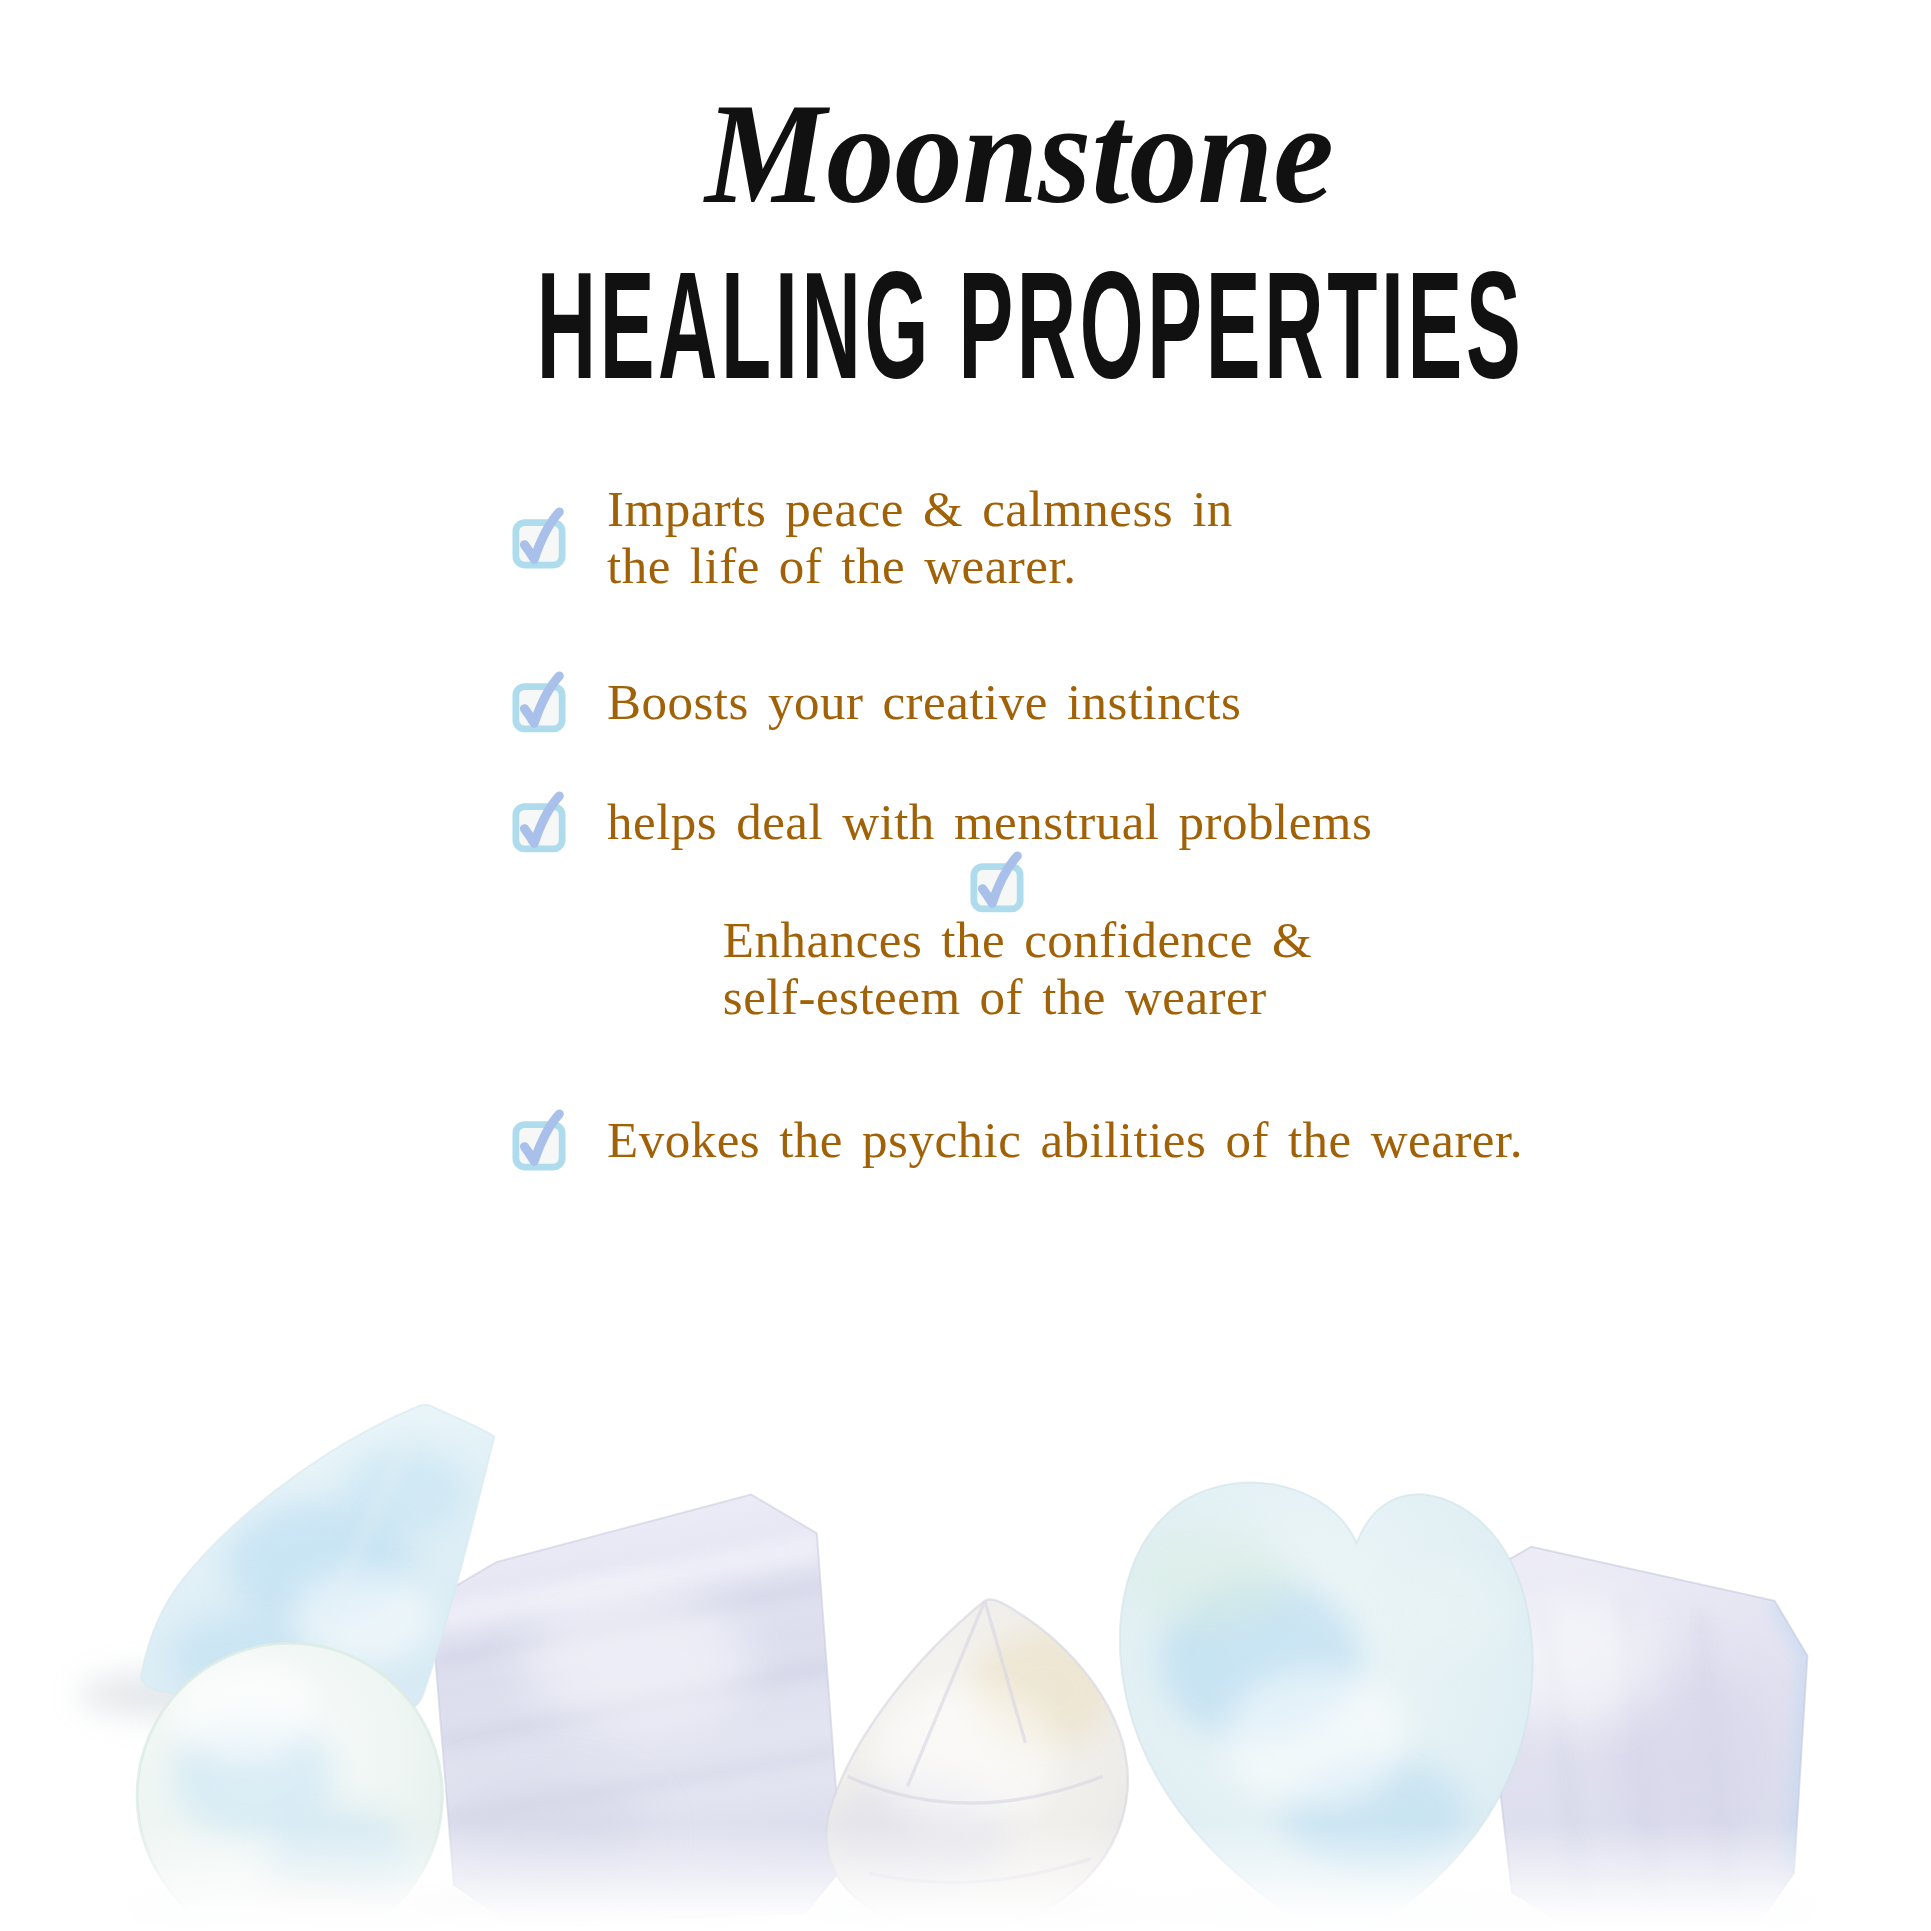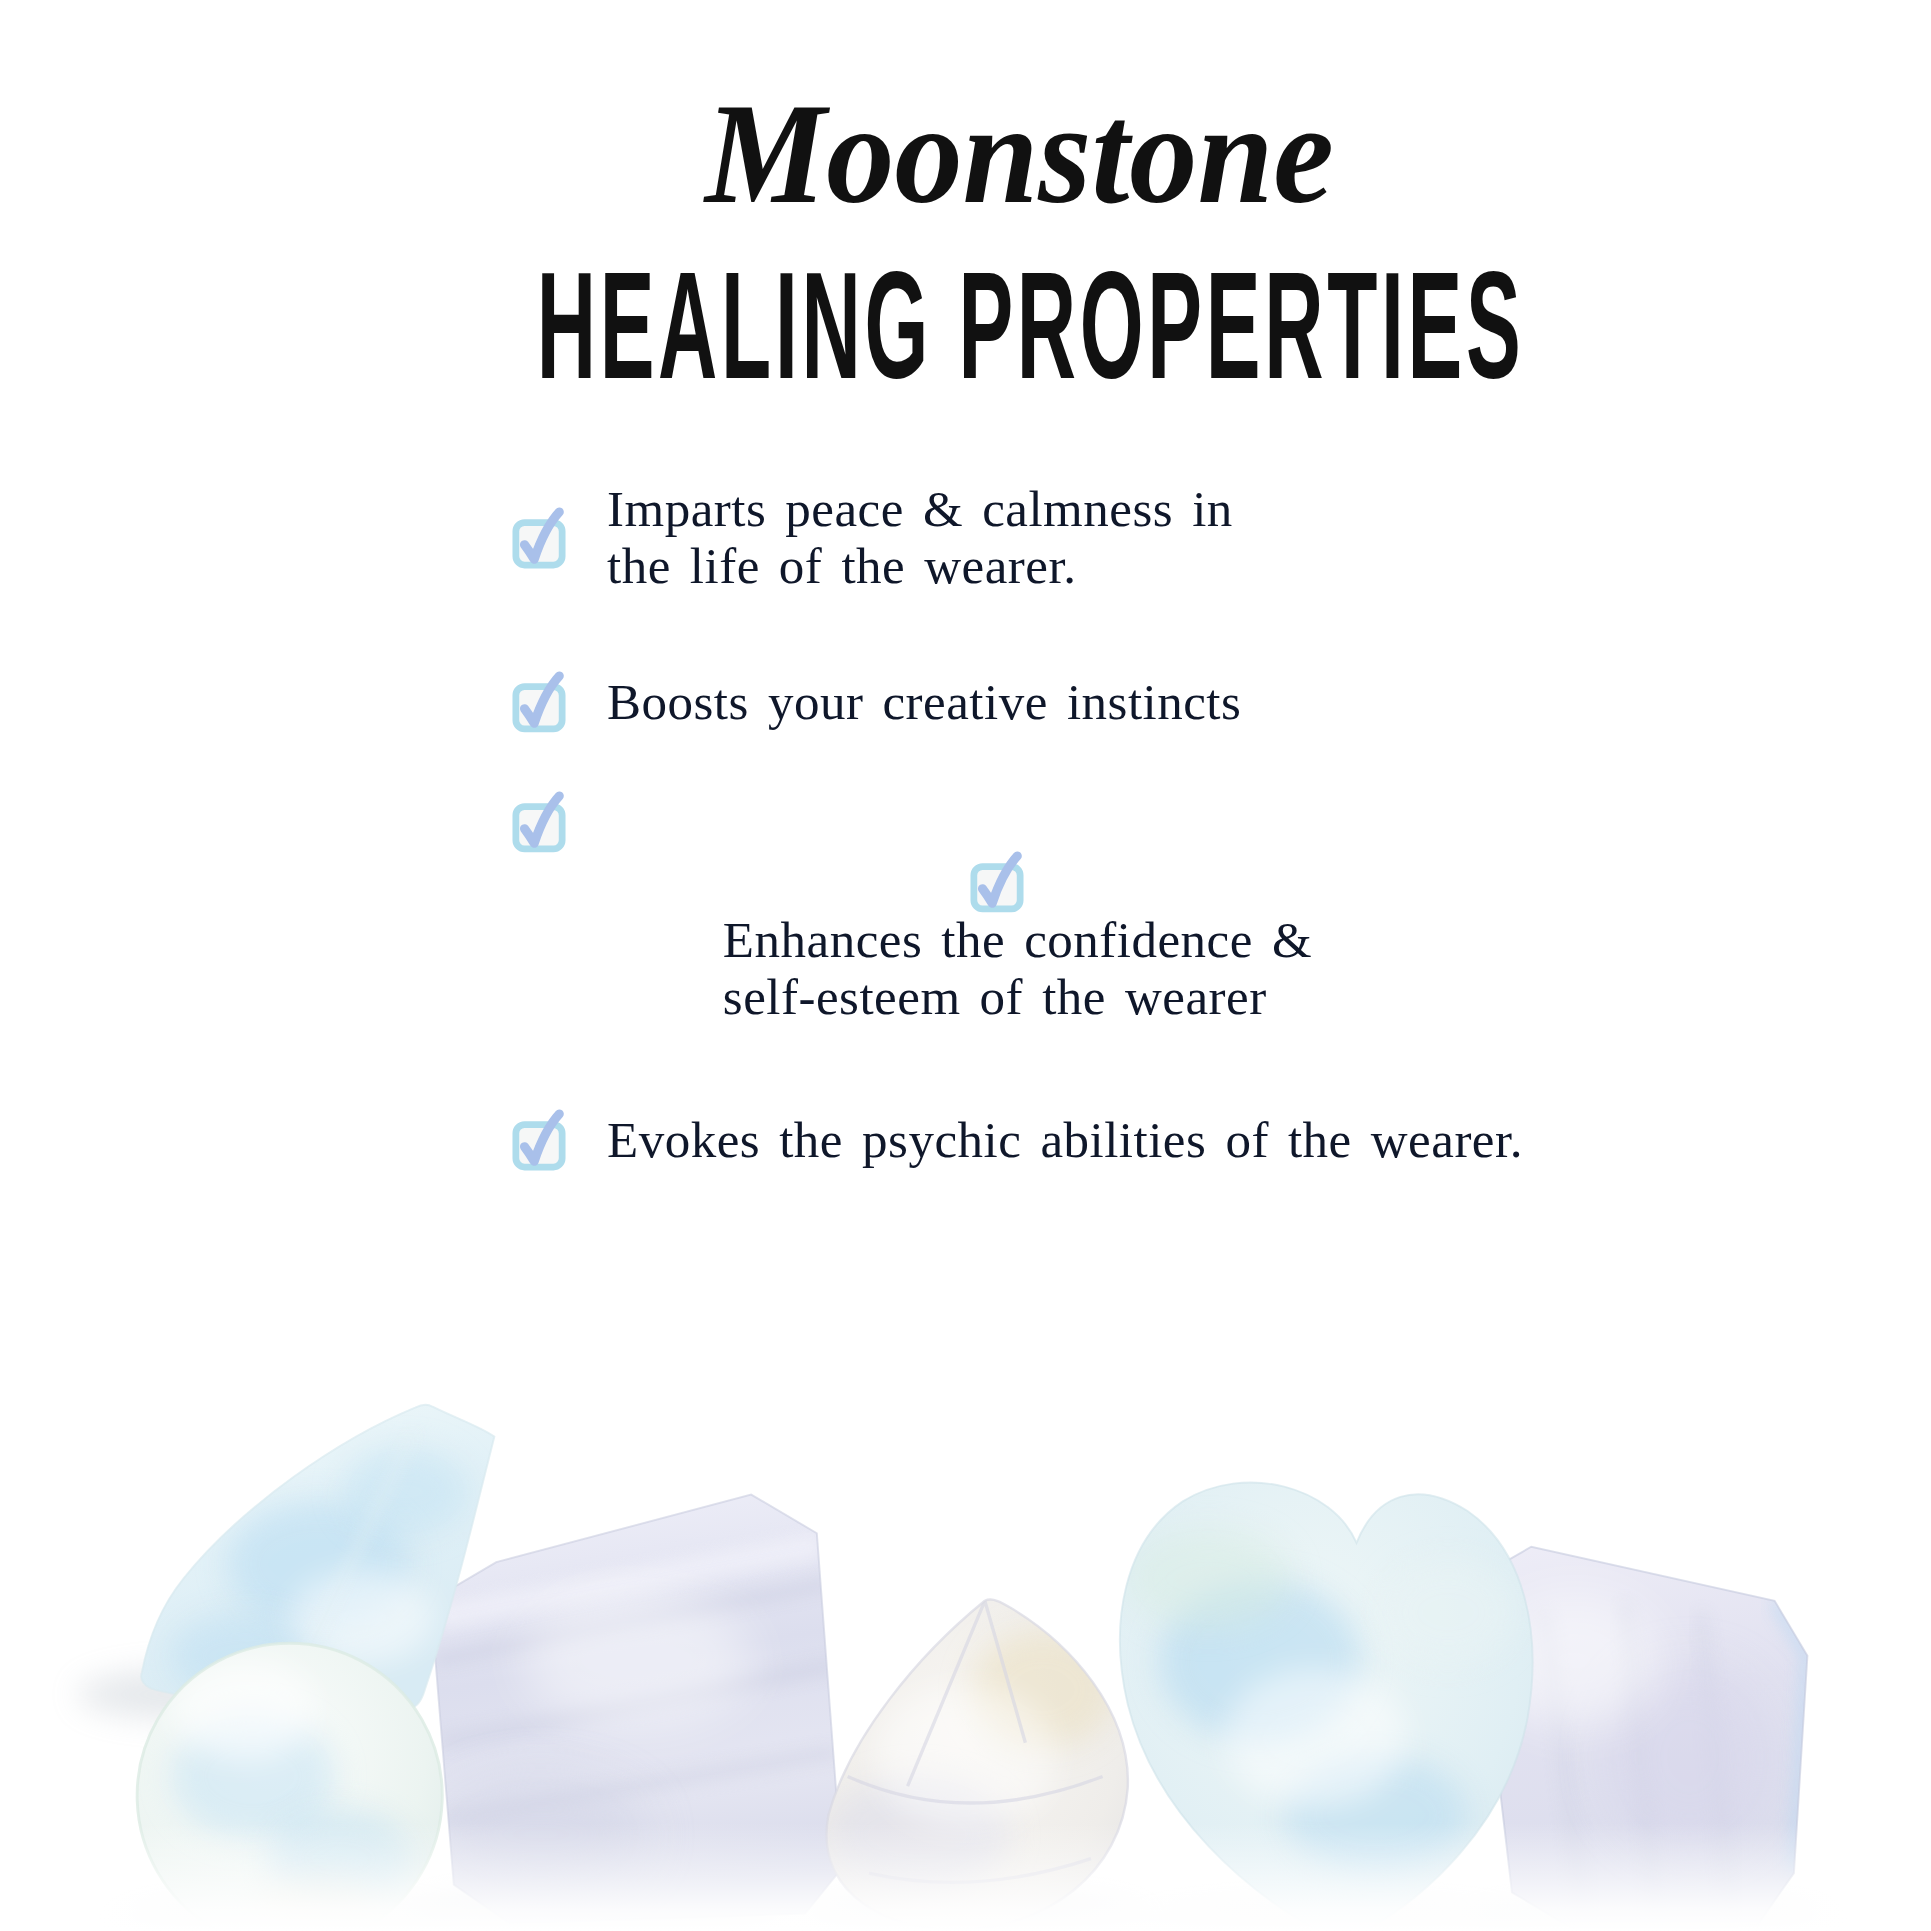--- a/index.html
+++ b/index.html
@@ -16,21 +16,21 @@
 
   
   .checklist{position:absolute;left:512px;top:481px;margin:0;padding:0;list-style:none;}
   .item{display:flex;align-items:center;}
   .item:nth-child(2){margin-top:77px;align-items:center;}
   .item:nth-child(3){margin-top:60px;}
   .item:nth-child(4){flex-direction:column;}
   .item:nth-child(5){margin-top:84px;}
   .cb{flex:0 0 auto;width:54px;height:60px;margin-right:41px;}
   .cb svg{display:block;width:54px;height:60px;overflow:visible;}
-  .txt{font-size:51px;line-height:57px;color:#0f172a;letter-spacing:0.5px;word-spacing:5.8px;white-space:nowrap;}
+  .txt{font-size:51px;line-height:57px;color:#a16207;letter-spacing:0.5px;word-spacing:5.8px;white-space:nowrap;}
   .ln{display:block;}
 
   
   .stones{position:absolute;left:0;bottom:0;width:1931px;height:560px;display:block;}
 </style>
 </head>
 <body>
 
 <div class="canvas">
 
@@ -66,20 +66,21 @@
     </li>
 
     <li class="item">
       <span class="cb">
         <svg viewBox="0 0 56 62" xmlns="http://www.w3.org/2000/svg">
           <rect x="4" y="15" width="48" height="44" rx="9" fill="#f6f7f7" stroke="#aedcec" stroke-width="7"></rect>
           <path d="M13 38 C16 42 20 48 23 53 C29 35 39 15 49 4" fill="none" stroke="#a9c0ea" stroke-width="9.5" stroke-linecap="round" stroke-linejoin="round"></path>
         </svg>
       </span>
       <span class="txt">
+        <span class="ln">helps deal with menstrual problems</span>
       </span>
     </li>
 
     <li class="item">
       <span class="cb">
         <svg viewBox="0 0 56 62" xmlns="http://www.w3.org/2000/svg">
           <rect x="4" y="15" width="48" height="44" rx="9" fill="#f6f7f7" stroke="#aedcec" stroke-width="7"></rect>
           <path d="M13 38 C16 42 20 48 23 53 C29 35 39 15 49 4" fill="none" stroke="#a9c0ea" stroke-width="9.5" stroke-linecap="round" stroke-linejoin="round"></path>
         </svg>
       </span>

